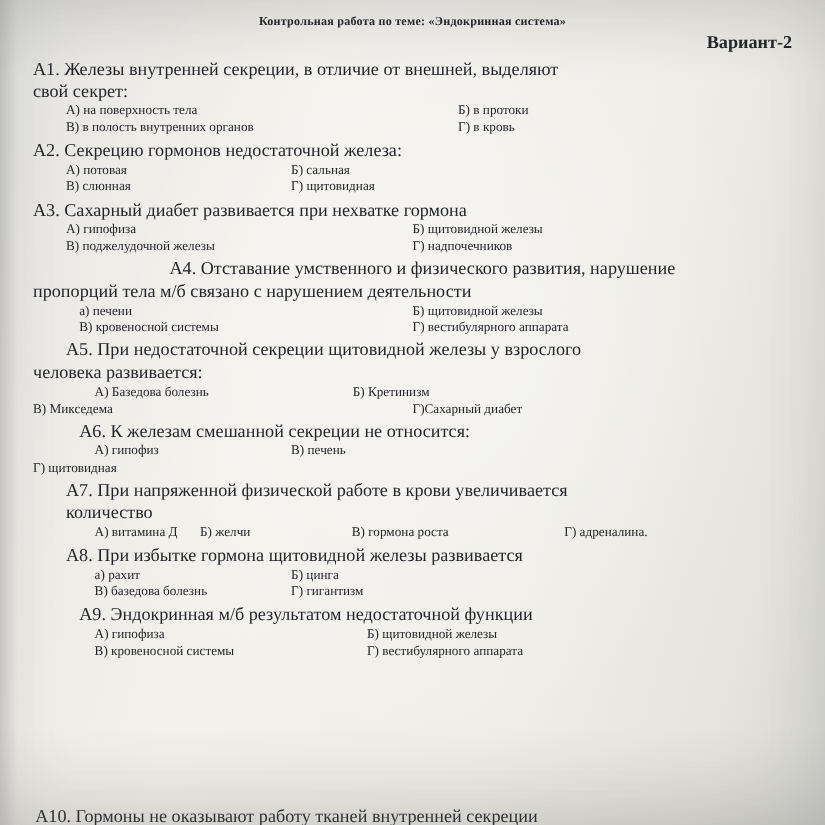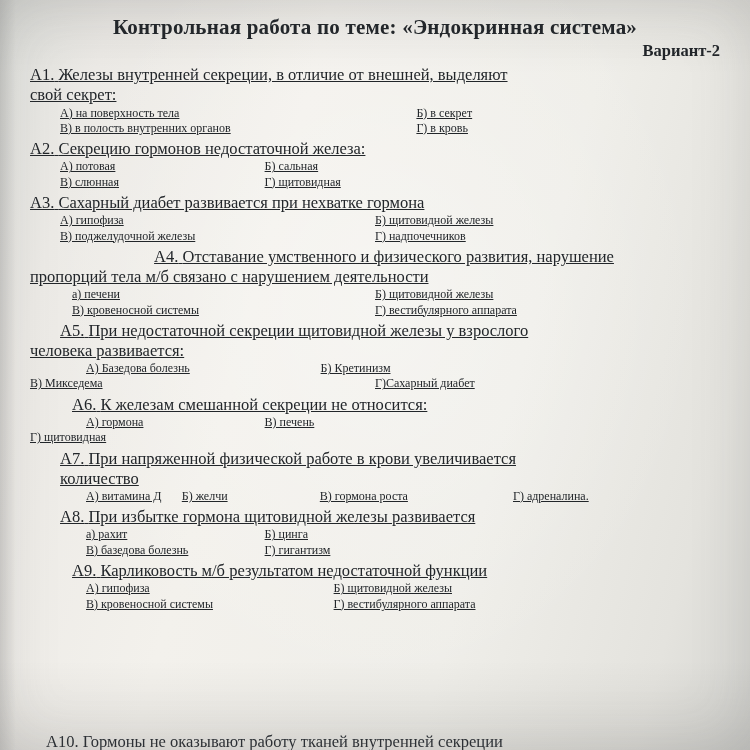--- a/index.html
+++ b/index.html
@@ -35,37 +35,36 @@
     position: absolute;
     left: 0; top: 0; width: 16px; height: 750px;
     background: linear-gradient(90deg, rgba(120,120,120,0.22), rgba(120,120,120,0));
     pointer-events: none;
   }
   .content { position: relative; z-index: 2; }
 
   .title {
     text-align: center;
     font-weight: bold;
-    font-size: 21px;
+    font-size: 11px;
     letter-spacing: 0.2px;
     line-height: 1.25;
   }
   .subtitle {
     text-align: right;
     font-weight: bold;
     font-size: 16.5px;
     margin-top: 1px;
     margin-bottom: 4px;
   }
 
   .q {
     margin-top: 3px;
     font-size: 16.5px;
     line-height: 1.22;
-    text-decoration: underline;
   }
   .q-text {
     display: block;
   }
   .opts {
     display: flex;
     flex-wrap: wrap;
     font-size: 12px;
     line-height: 1.28;
   }
@@ -86,21 +85,21 @@
   .c42 { width: 44%; }
   .c58 { width: 56%; }
   .c25 { width: 25%; }
   .c22 { width: 22%; }
   .c20 { width: 20%; }
   .c28 { width: 28%; }
   .c34 { width: 34%; }
 
   .cut {
     position: absolute;
-    left: 46px;
+    left: 32px;
     right: 20px;
     bottom: 0;
     height: 16px;
     overflow: hidden;
     font-size: 16.5px;
     line-height: 1.22;
     color: #2a2e33;
     z-index: 2;
   }
   .cut span { display: block; margin-top: -2px; }
@@ -123,21 +122,21 @@
     <div class="subtitle">Вариант-2</div>
 
     <div class="q">
       <div class="q-text ind-0">
         <span>А1.</span>
         <span>Железы внутренней секреции, в отличие от внешней, выделяют</span>
       </div>
       <div class="q-text">свой секрет:</div>
       <div class="opts">
         <div class="opt ind-2 c58">А)  на поверхность тела</div>
-        <div class="opt c42">Б) в секрет</div>
+        <div class="opt c42">Б) в протоки</div>
         <div class="opt ind-2 c58">В) в полость внутренних органов</div>
         <div class="opt c42">Г) в кровь</div>
       </div>
     </div>
 
     <div class="q">
       <div class="q-text ind-0">
         <span>А2.</span>
         <span>Секрецию гормонов недостаточной  железа:</span>
       </div>
@@ -189,21 +188,21 @@
         <div class="opt c50">Г)Сахарный диабет</div>
       </div>
     </div>
 
     <div class="q">
       <div class="q-text ind-3">
         <span>А6.</span>
         <span>К железам смешанной секреции не относится:</span>
       </div>
       <div class="opts">
-        <div class="opt ind-4 c34">А) гормона</div>
+        <div class="opt ind-4 c34">А) гипофиз</div>
         <div class="opt c50">В) печень</div>
         <div class="opt c50">Г) щитовидная</div>
       </div>
     </div>
 
     <div class="q">
       <div class="q-text ind-2">
         <span>А7.</span>
         <span>При напряженной физической работе в крови увеличивается</span>
       </div>
@@ -225,21 +224,21 @@
         <div class="opt ind-4 c34">а) рахит</div>
         <div class="opt c50">Б) цинга</div>
         <div class="opt ind-4 c34">В) базедова болезнь</div>
         <div class="opt c50">Г) гигантизм</div>
       </div>
     </div>
 
     <div class="q">
       <div class="q-text ind-3">
         <span>А9.</span>
-        <span>Карликовость м/б результатом  недостаточной функции</span>
+        <span>Эндокринная м/б результатом  недостаточной функции</span>
       </div>
       <div class="opts">
         <div class="opt ind-4 c42">А) гипофиза</div>
         <div class="opt c50">Б) щитовидной железы</div>
         <div class="opt ind-4 c42">В) кровеносной системы</div>
         <div class="opt c50">Г) вестибулярного аппарата</div>
       </div>
     </div>
 
   </div>

